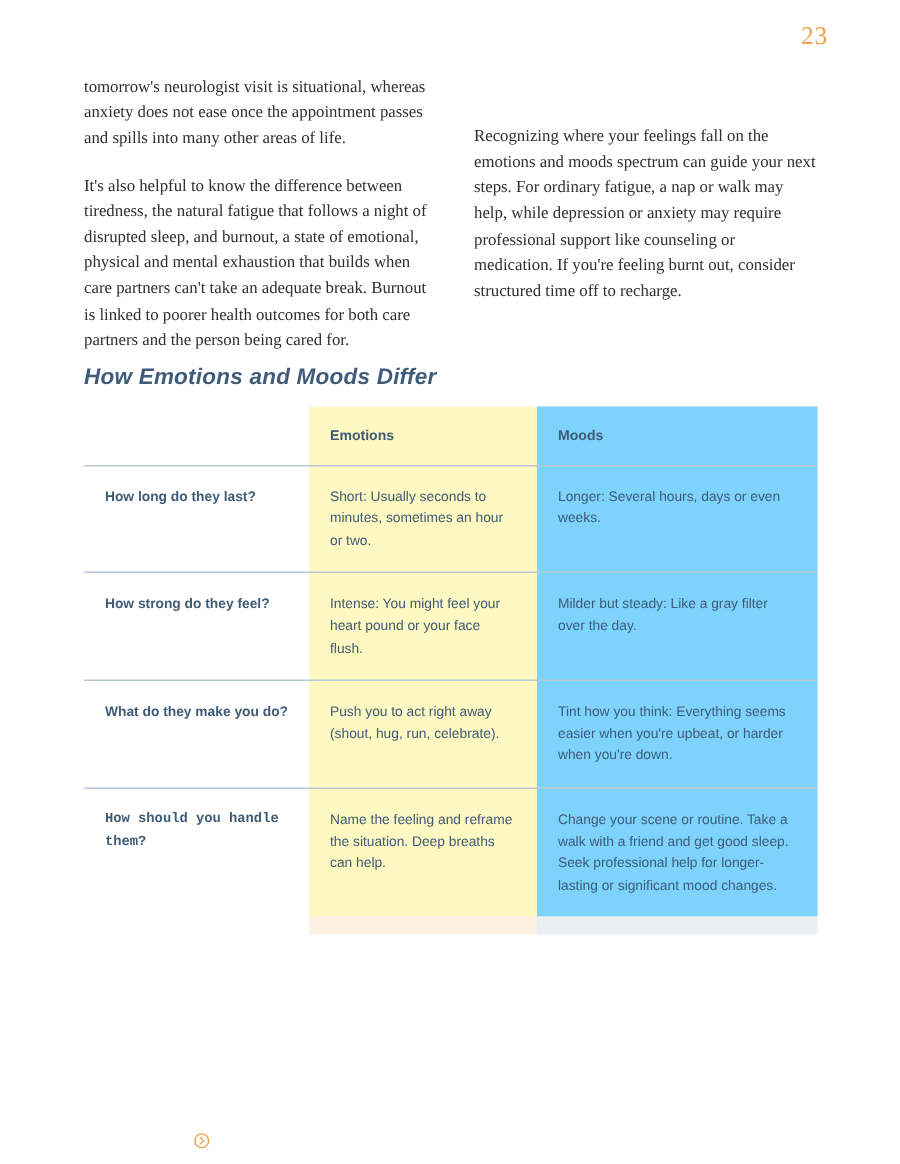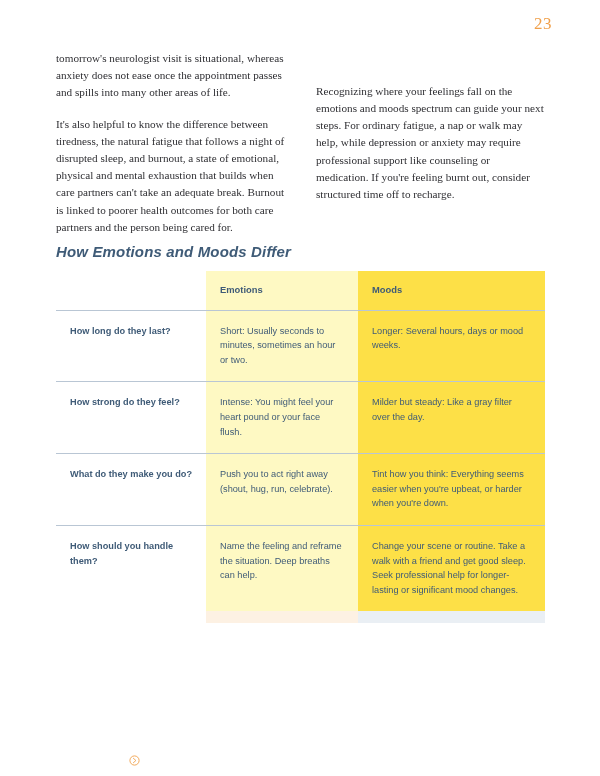--- a/index.html
+++ b/index.html
@@ -104,32 +104,32 @@
     font-weight: bold;
     font-size: 9.4px;
     padding-top: 12px;
     padding-bottom: 12px;
     color: #3f5b77;
   }
   table.compare thead th.h-label { border-bottom: 1px solid #b9c6d4; }
 
   
   .col-emo  { background: #fef9c3; }
-  .col-mood { background: #fde047; }
+  .col-mood { background: #7dd3fc; }
 
   td.lbl {
     font-weight: bold;
     font-size: 9.4px;
     color: #3f5b77;
     line-height: 14.6px;
     padding-left: 12px;
   }
 
   tr.last-row th, tr.last-row td { border-bottom: none; }
-  tr.last-row td.lbl { border-bottom: none; }
+  tr.last-row td.lbl { border-bottom: none; font-family: Liberation Mono, monospace; }
 
   
   .tint-foot {
     position: absolute;
     left: 150px;
     width: 339px;
     height: 12px;
   }
   .tint-foot .foot-emo {
     position: absolute;
@@ -203,21 +203,21 @@
         <tr>
           <th class="h-label"></th>
           <th class="col-emo">Emotions</th>
           <th class="col-mood">Moods</th>
         </tr>
       </thead>
       <tbody>
         <tr>
           <td class="lbl">How long do they last?</td>
           <td class="col-emo">Short: Usually seconds to minutes, sometimes an hour or two.</td>
-          <td class="col-mood">Longer: Several hours, days or mood weeks.</td>
+          <td class="col-mood">Longer: Several hours, days or even weeks.</td>
         </tr>
         <tr>
           <td class="lbl">How strong do they feel?</td>
           <td class="col-emo">Intense: You might feel your heart pound or your face flush.</td>
           <td class="col-mood">Milder but steady: Like a gray filter over the day.</td>
         </tr>
         <tr>
           <td class="lbl">What do they make you do?</td>
           <td class="col-emo">Push you to act right away (shout, hug, run, celebrate).</td>
           <td class="col-mood">Tint how you think: Everything seems easier when you're upbeat, or harder when you're down.</td>

